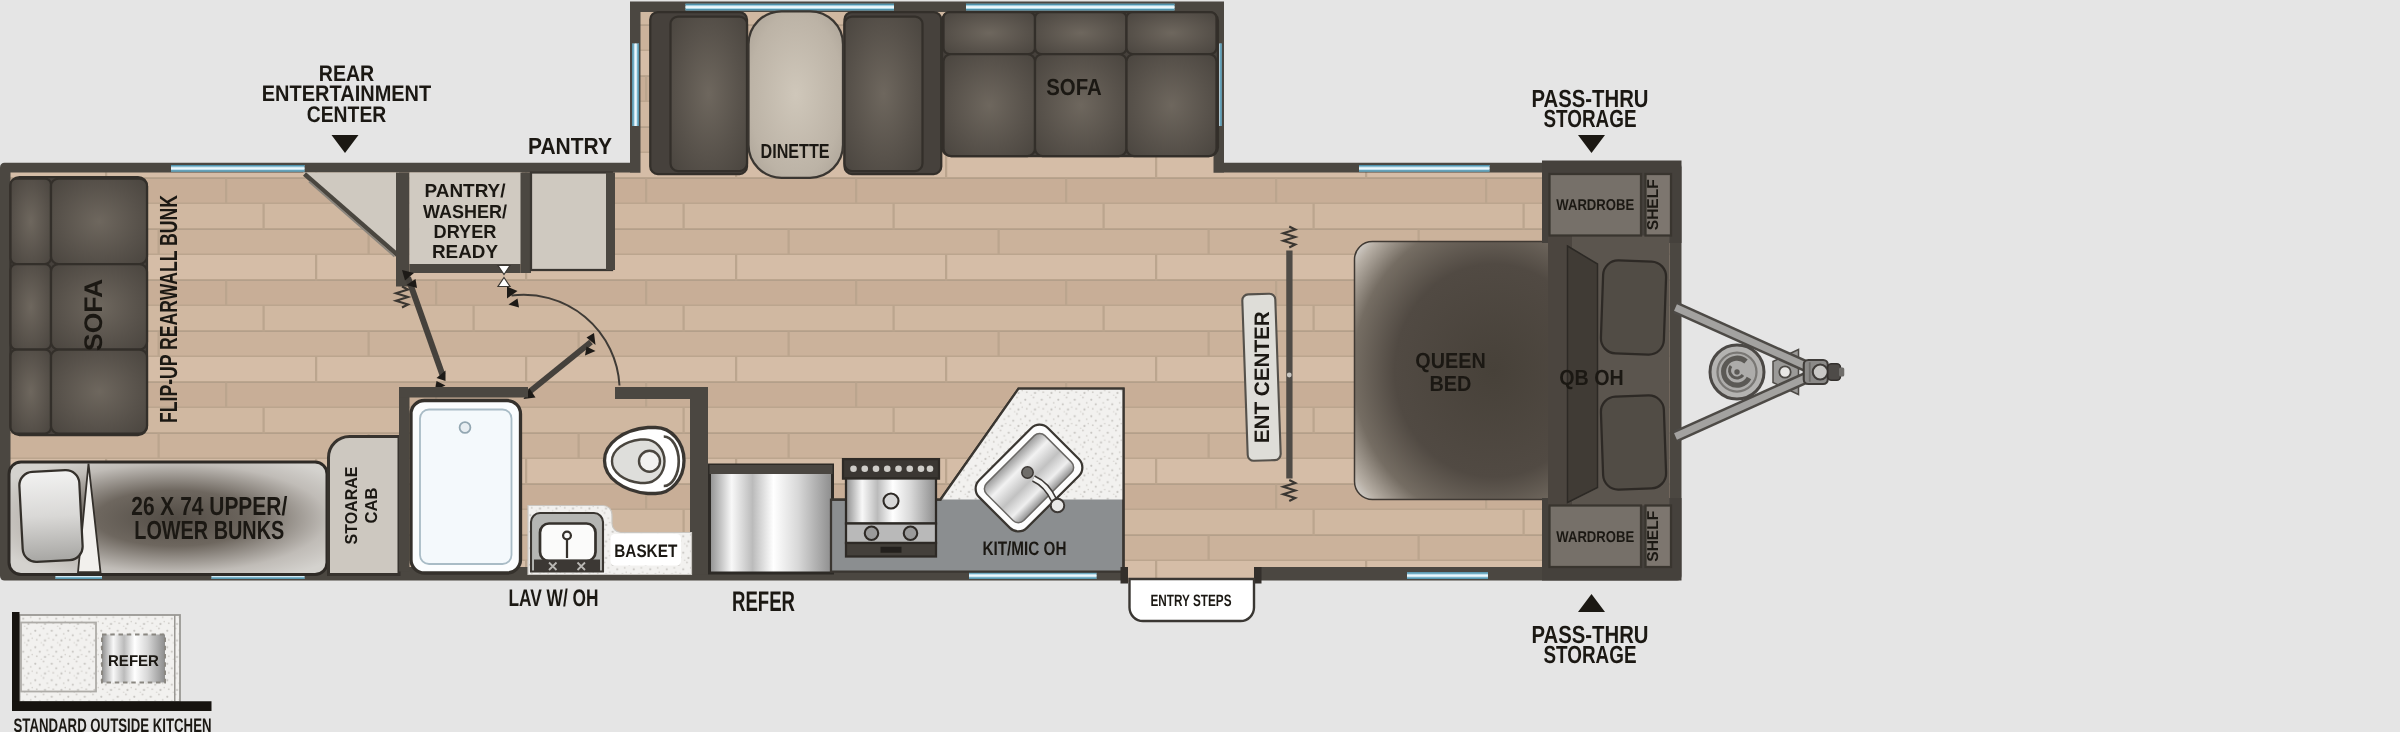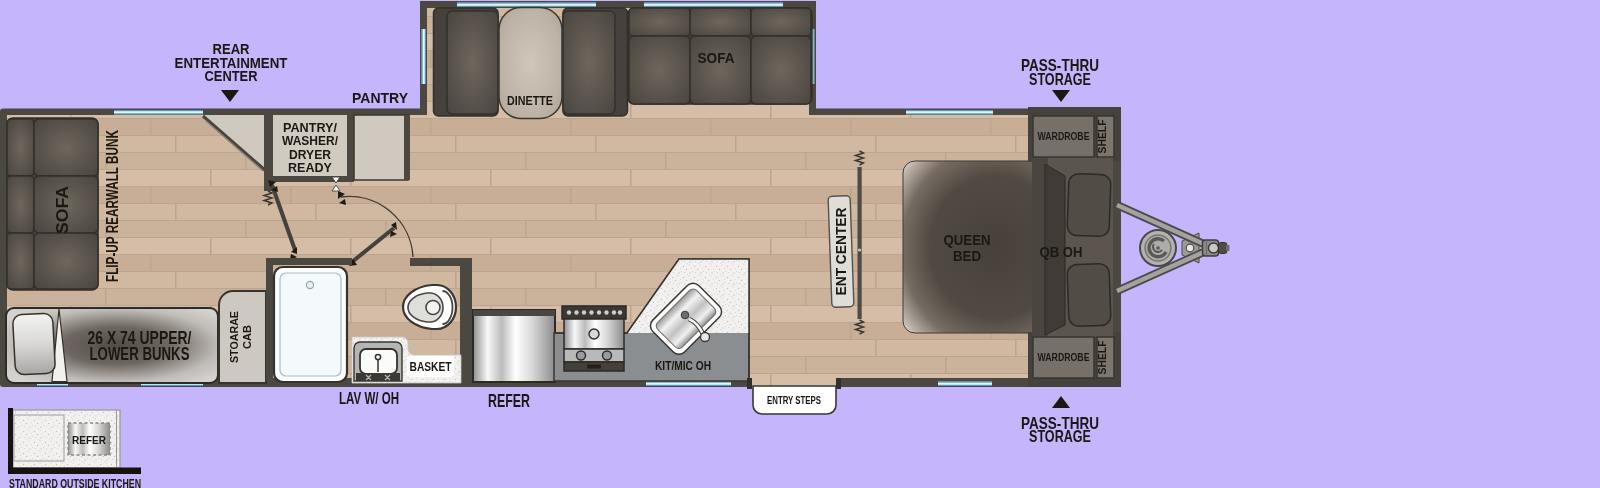--- a/index.html
+++ b/index.html
@@ -1,16 +1,16 @@
 <!DOCTYPE html>
 <html><head>
 <meta charset="utf-8">
 <style>
 html,body{margin:0;padding:0;background:#ffffff;}
-#wrap{position:relative;width:1600px;height:488px;background:#c4b5fd;overflow:hidden;}
+#wrap{position:relative;width:1600px;height:488px;background:#e5e5e5;overflow:hidden;}
 svg{display:block;}
 text{font-family:"Liberation Sans",sans-serif;font-weight:bold;fill:#1b1813;}
 </style>
 </head>
 <body>
 <div id="wrap">
 <svg width="1600" height="488" viewBox="0 0 1600 488" xmlns="http://www.w3.org/2000/svg">
 <defs>
 <pattern id="wood" width="140" height="68" patternUnits="userSpaceOnUse">
   <rect x="0" y="0" width="140" height="17" fill="#d0b8a1"></rect>

